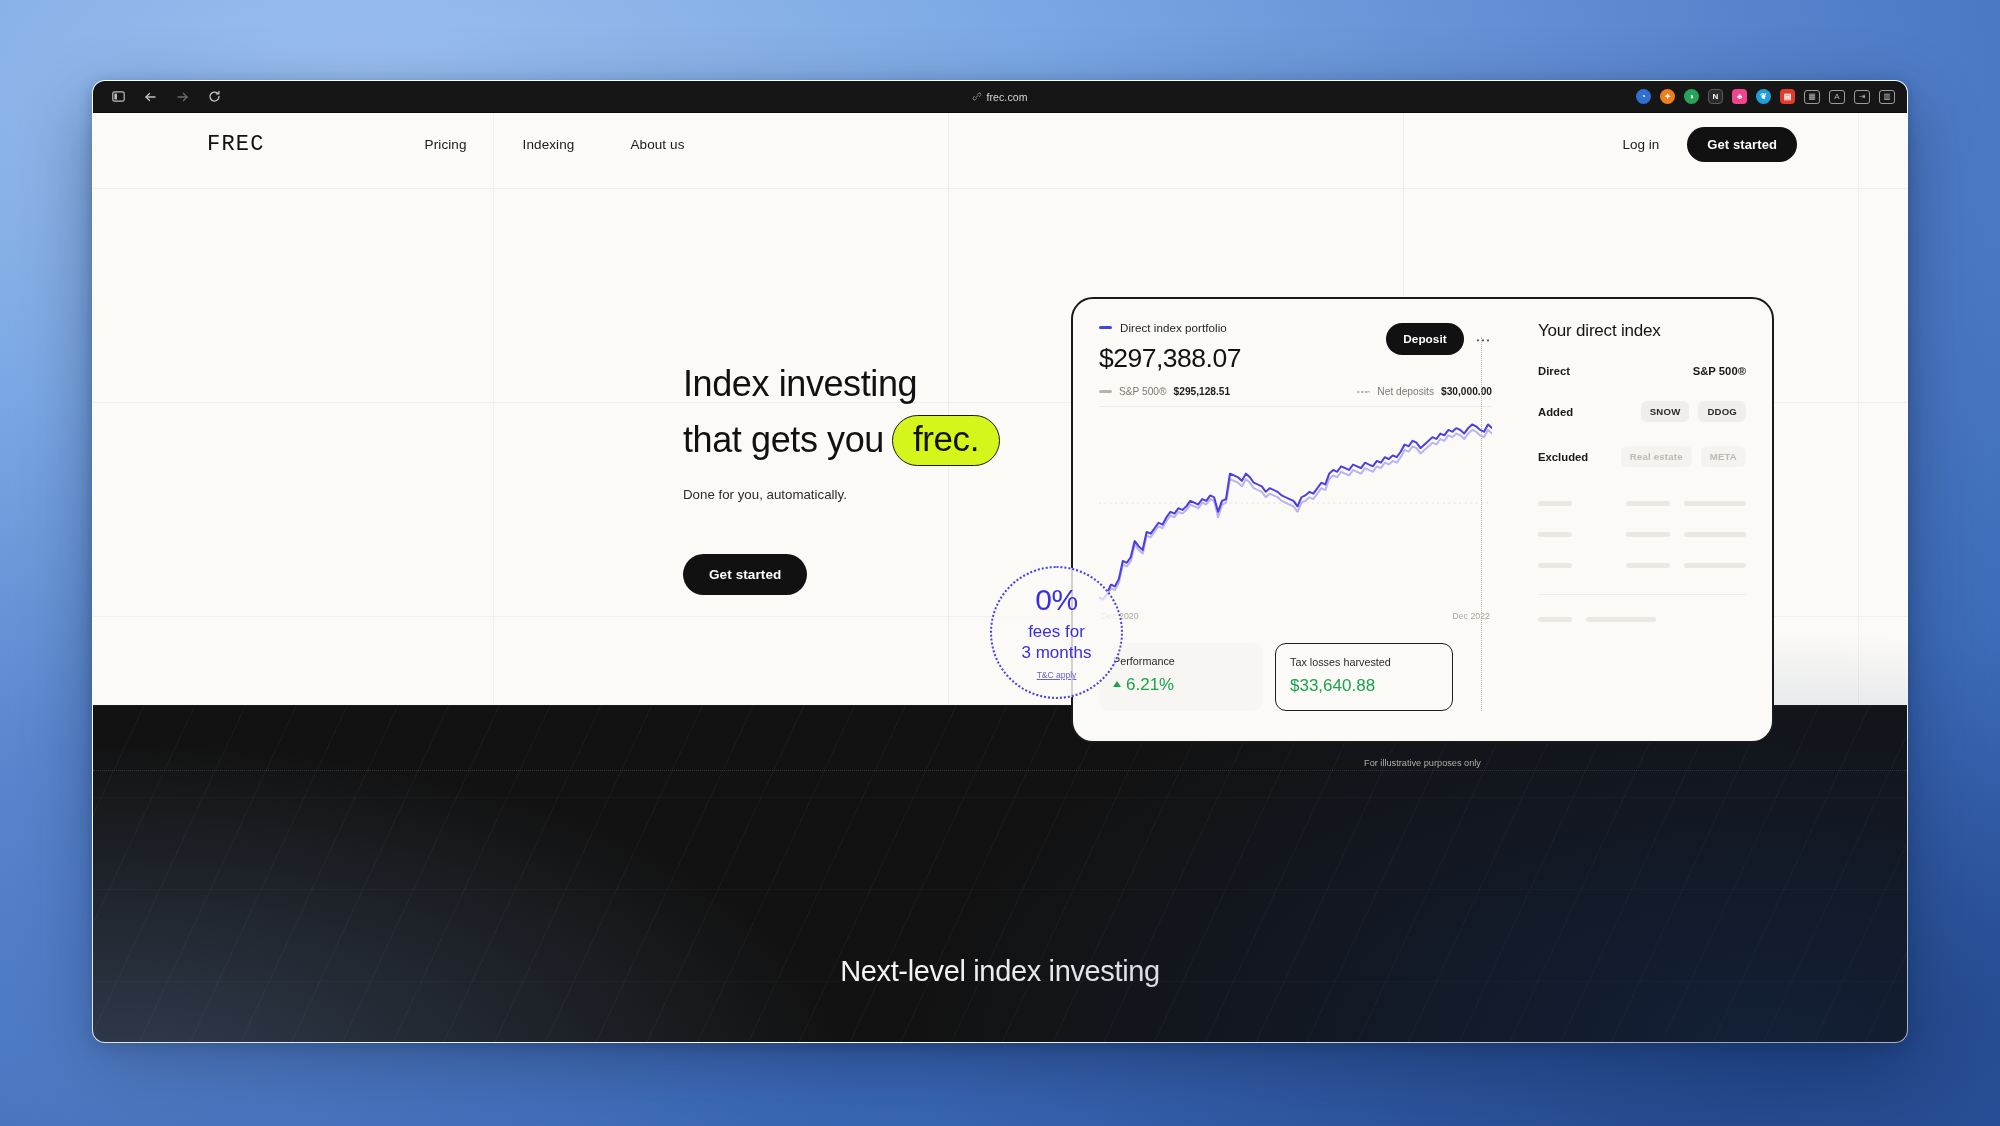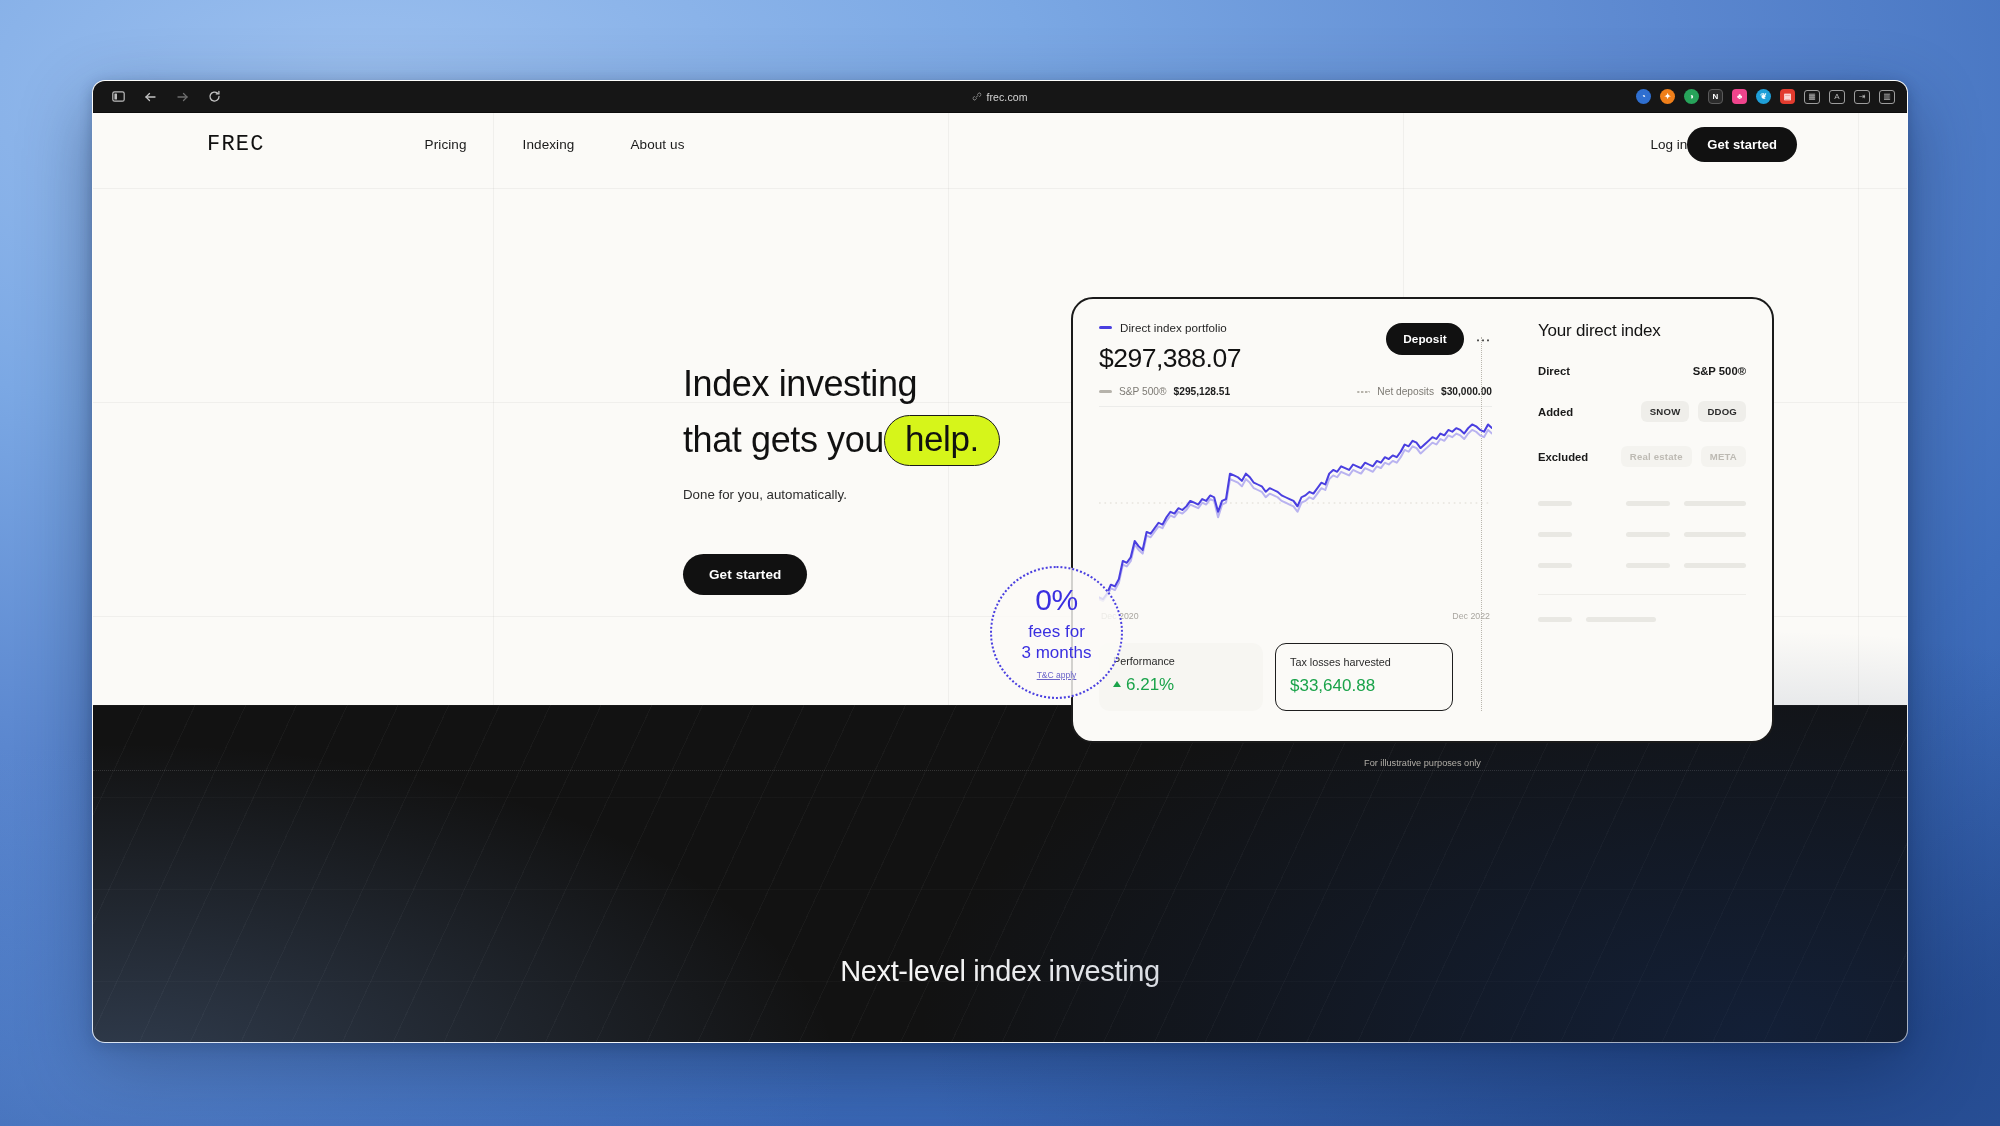--- a/index.html
+++ b/index.html
@@ -131,21 +131,21 @@
     display: flex; align-items: center; gap: 56px;
     margin-left: 160px;
   }
   .nav-link {
     font-size: 13.5px;
     color: #1a1a1a;
     letter-spacing: .1px;
   }
   #nav-right {
     margin-left: auto;
-    display: flex; align-items: center; 
+    display: flex; align-items: center; gap: 28px;
     margin-right: 48px;
   }
   #nav-login { font-size: 13.5px; color: #1a1a1a; }
   .btn-dark {
     background: #111111;
     color: #ffffff;
     font-size: 13px;
     font-weight: 600;
     padding: 10px 20px;
     border-radius: 999px;
@@ -161,21 +161,21 @@
     width: 420px;
     z-index: 2;
   }
   #headline {
     font-size: 36px;
     line-height: 1.3;
     color: #111111;
     letter-spacing: -0.4px;
     font-weight: 400;
   }
-  #headline .line2 { display: flex; align-items: center; margin-top: 7px; }
+  #headline .line2 { display: flex; align-items: center; gap: 8px; margin-top: 7px; }
   #more-pill {
     background: #d6f51a;
     border: 1.6px solid #1a1a1a;
     border-radius: 999px;
     padding: 1px 20px 4px;
     font-size: 35px;
     line-height: 1.25;
     color: #111111;
     letter-spacing: -0.4px;
   }
@@ -438,21 +438,21 @@
             <a id="nav-login">Log in</a>
             <button class="btn-dark">Get started</button>
           </div>
         </div>
 
         <div id="hero-left">
           <div id="headline">
             <div>Index investing</div>
             <div class="line2">
               <span>that gets you</span>
-              <span id="more-pill">help.</span>
+              <span id="more-pill">frec.</span>
             </div>
           </div>
           <p id="hero-body2">Done for you, automatically.</p>
           <div id="hero-cta">
             <button class="btn-dark">Get started</button>
           </div>
         </div>
 
         <div id="fee-badge">
           <div id="fee-pct">0%</div>

